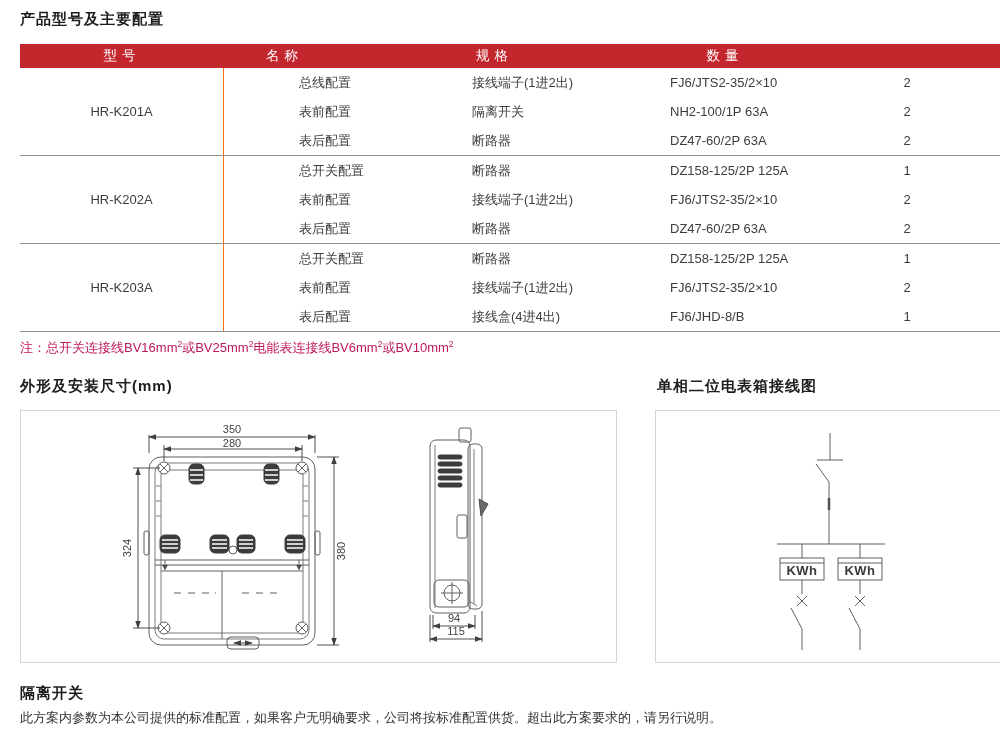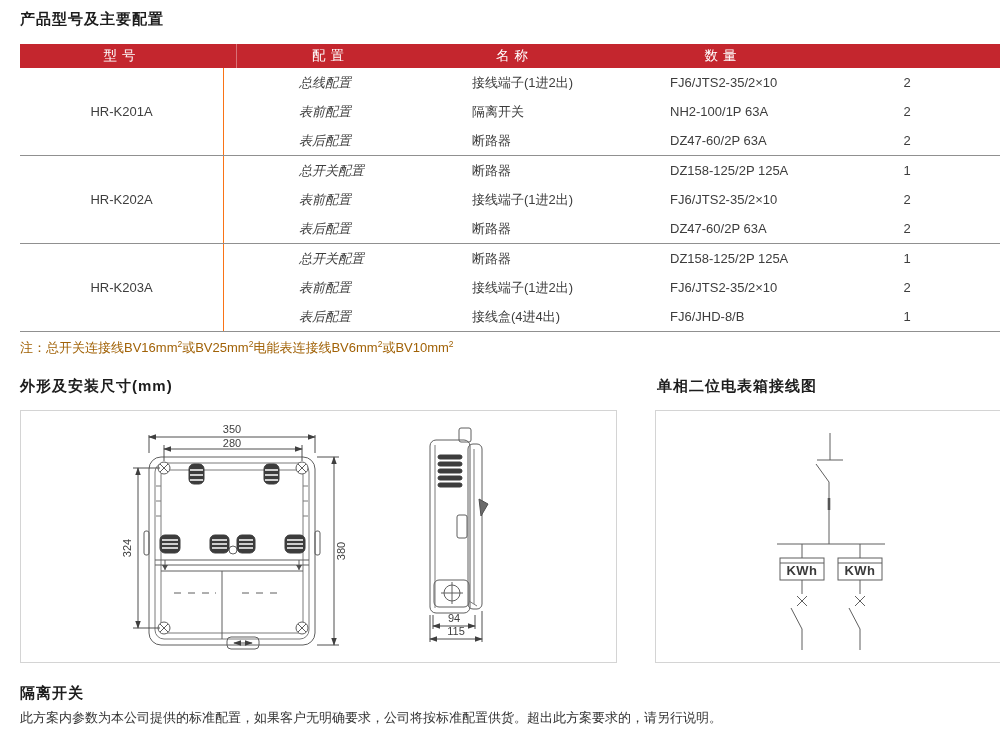--- a/index.html
+++ b/index.html
@@ -17,26 +17,26 @@
   .hc2 { width:218px; padding-left:75px; border-left:1px solid rgba(255,255,255,.35); height:100%; display:flex; align-items:center; }
   .hc3 { width:210px; padding-left:30px; }
   .hc4 { width:220px; padding-left:18px; }
   .hc5 { width:136px; text-align:center; padding-right:66px; }
 
   .tgroup { display:flex; border-bottom:1px solid #909090; height:88px; }
   .model-cell { width:204px; display:flex; align-items:center; justify-content:center;
                 border-right:1px solid #f97316; font-size:13px; color:#3d3d3d; }
   .grows { flex:1; display:flex; flex-direction:column; }
   .trow { display:flex; align-items:center; height:29.33px; font-size:13px; color:#3d3d3d; }
-  .c-config { width:218px; padding-left:75px;font-style:italic; }
+  .c-config { width:218px; padding-left:75px; }
   .c-name   { width:210px; padding-left:30px; }
   .c-spec   { width:220px; padding-left:18px; }
   .c-qty    { width:136px; text-align:center; padding-right:66px; }
 
-  .note { position:absolute; left:8px; top:339px; font-size:13px; color:#a16207; }
+  .note { position:absolute; left:8px; top:339px; font-size:13px; color:#be185d; }
   .note sup { font-size:8.5px; vertical-align:super; }
 
   .sec-title { position:absolute; font-size:15px; font-weight:bold; color:#1d1d1d; letter-spacing:1px; }
   #dimTitle { left:8px; top:377px; }
   #wirTitle { left:645px; top:377px; }
 
   .panel { position:absolute; top:410px; height:253px; border:1px solid #d4d4d4; background:#fff; }
   #dimPanel { left:8px; width:597px; }
   #wirPanel { left:643px; width:350px; }
   .panel svg { display:block; }
@@ -55,22 +55,22 @@
 </head>
 <body>
 
 <div class="page">
 
   <div class="page-title">产品型号及主要配置</div>
 
   <div class="tbl">
     <div class="thead" style="background: rgb(196, 38, 46);">
       <div class="hcell hc1">型号</div>
-      <div class="hcell hc2">配置</div>
       <div class="hcell hc3">名称</div>
+      <div class="hcell hc4">规格</div>
       <div class="hcell hc5">数量</div>
     </div>
 
     <div class="tgroup">
       <div class="model-cell">HR-K201A</div>
       <div class="grows">
         <div class="trow">
           <div class="c-config">总线配置</div>
           <div class="c-name">接线端子(1进2出)</div>
           <div class="c-spec">FJ6/JTS2-35/2×10</div>

